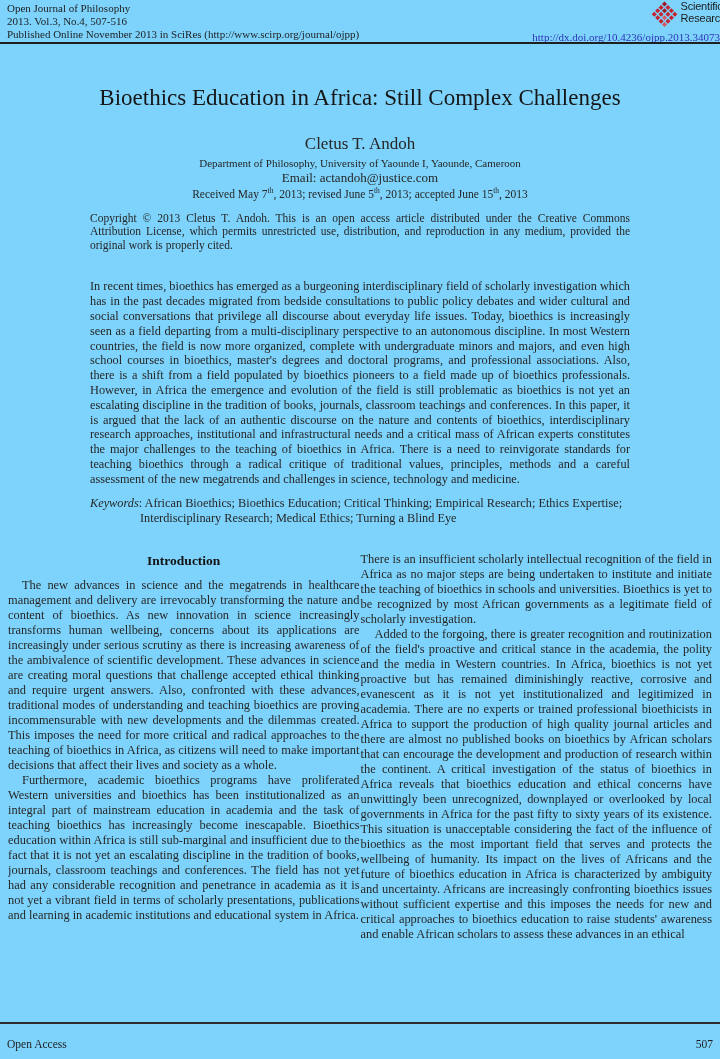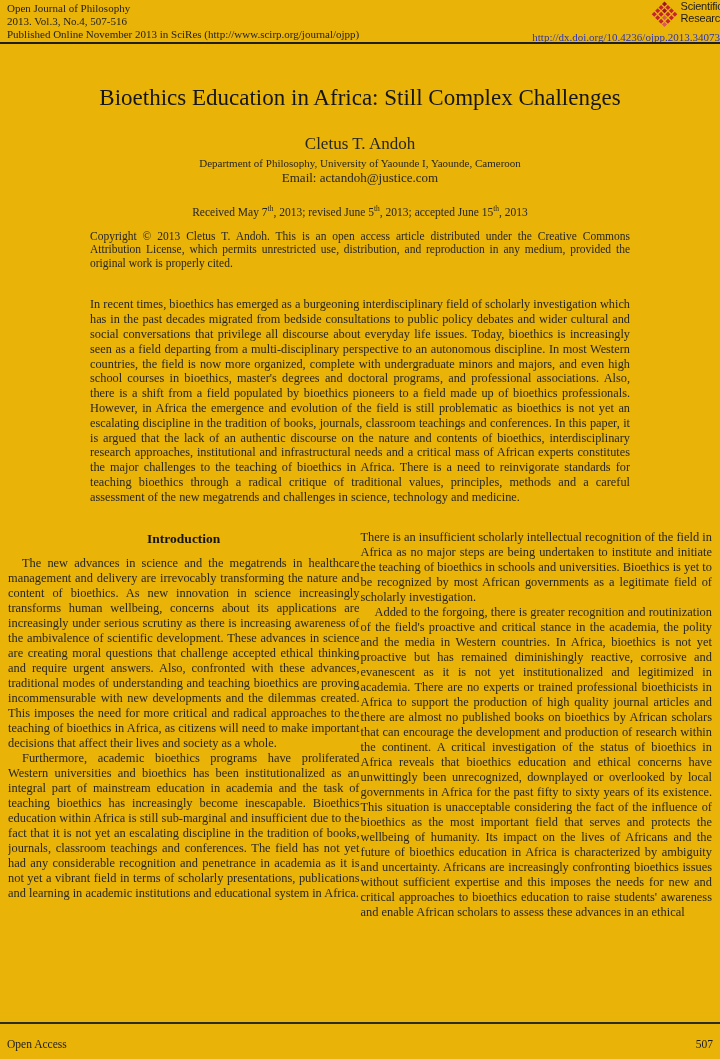--- a/index.html
+++ b/index.html
@@ -1,33 +1,33 @@
 <!DOCTYPE html>
 <html><head>
 <meta charset="utf-8">
 <style>
   html,body { margin:0; padding:0; background:#e9e9e9; }
   .page {
     position:relative; width:720px; height:1059px; margin:0 auto;
-    background:#eab308; overflow:hidden; color:#262626;
+    background:#7dd3fc; overflow:hidden; color:#262626;
     font-family:"Liberation Serif","DejaVu Serif",serif;
   }
   
   .hdr-left { position:absolute; top:2px; left:7px; font-size:11px; line-height:13px; color:#1e1e1e; }
   .logo { position:absolute; top:1px; right:-6px; display:flex; align-items:flex-start; gap:2px; }
   .logo-text { font-family:"Liberation Sans","DejaVu Sans",sans-serif; font-size:11px; line-height:11.5px; color:#1c1c1c; letter-spacing:-0.2px; }
   .doi-link { position:absolute; top:31px; right:0; font-size:11px; color:#2b35b5; cursor:pointer; }
   .header-rule { position:absolute; top:42px; left:0; width:720px; height:2px; background:#1f1f1f; }
   
   .main { position:absolute; top:44px; left:0; right:0; }
   .title { margin:40px 10px 0; text-align:center; font-size:23px; font-weight:normal; line-height:27px; color:#161616; }
   .author { margin-top:23px; text-align:center; font-size:17px; }
   .affiliation { margin-top:3px; text-align:center; font-size:11px; }
   .email { margin-top:1px; text-align:center; font-size:13px; }
-  .dates { margin-top:18px; text-align:center; font-size:11.5px; }
+  .dates { text-align:center; font-size:11.5px; }
   .dates sup { font-size:7.5px; }
   .copyright { margin:12px 90px 0; font-size:11.5px; line-height:13.5px; text-align:justify; }
   .abstract { margin:27px 90px 0; font-size:12.3px; line-height:14.8px; text-align:justify; }
   .keywords { margin:10px 90px 0; font-size:12.3px; line-height:14.8px; padding-left:50px; text-indent:-50px; }
   .kw-label { font-style:italic; }
   
   .columns { display:flex; gap:1px; margin:26px 8px 0; height:444px; overflow:hidden; }
   .col { flex:1 1 0; min-width:0; }
   .sec-heading { margin:1px 0 9px; text-align:center; font-size:13.5px; font-weight:bold; color:#141414; }
   .col p { margin:0; font-size:12.4px; line-height:15px; text-align:justify; }
@@ -87,20 +87,23 @@
     <div class="email">Email: actandoh@justice.com</div>
 
     <div class="dates">
       <span>Received May 7</span><sup>th</sup><span>, 2013; revised June 5</span><sup>th</sup><span>, 2013; accepted June 15</span><sup>th</sup><span>, 2013</span>
     </div>
 
     <div class="copyright">Copyright © 2013 Cletus T. Andoh. This is an open access article distributed under the Creative Commons Attribution License, which permits unrestricted use, distribution, and reproduction in any medium, provided the original work is properly cited.</div>
 
     <div class="abstract">In recent times, bioethics has emerged as a burgeoning interdisciplinary field of scholarly investigation which has in the past decades migrated from bedside consultations to public policy debates and wider cultural and social conversations that privilege all discourse about everyday life issues. Today, bioethics is increasingly seen as a field departing from a multi-disciplinary perspective to an autonomous discipline. In most Western countries, the field is now more organized, complete with undergraduate minors and majors, and even high school courses in bioethics, master's degrees and doctoral programs, and professional associations. Also, there is a shift from a field populated by bioethics pioneers to a field made up of bioethics professionals. However, in Africa the emergence and evolution of the field is still problematic as bioethics is not yet an escalating discipline in the tradition of books, journals, classroom teachings and conferences. In this paper, it is argued that the lack of an authentic discourse on the nature and contents of bioethics, interdisciplinary research approaches, institutional and infrastructural needs and a critical mass of African experts constitutes the major challenges to the teaching of bioethics in Africa. There is a need to reinvigorate standards for teaching bioethics through a radical critique of traditional values, principles, methods and a careful assessment of the new megatrends and challenges in science, technology and medicine.</div>
 
+    <div class="keywords">
+      <span class="kw-label">Keywords</span><span>: African Bioethics; Bioethics Education; Critical Thinking; Empirical Research; Ethics Expertise; Interdisciplinary Research; Medical Ethics; Turning a Blind Eye</span>
+    </div>
 
     <div class="columns">
       <div class="col">
         <h2 class="sec-heading">Introduction</h2>
         <p class="indent">The new advances in science and the megatrends in healthcare management and delivery are irrevocably transforming the nature and content of bioethics. As new innovation in science increasingly transforms human wellbeing, concerns about its applications are increasingly under serious scrutiny as there is increasing awareness of the ambivalence of scientific development. These advances in science are creating moral questions that challenge accepted ethical thinking and require urgent answers. Also, confronted with these advances, traditional modes of understanding and teaching bioethics are proving incommensurable with new developments and the dilemmas created. This imposes the need for more critical and radical approaches to the teaching of bioethics in Africa, as citizens will need to make important decisions that affect their lives and society as a whole.</p>
         <p class="indent">Furthermore, academic bioethics programs have proliferated Western universities and bioethics has been institutionalized as an integral part of mainstream education in academia and the task of teaching bioethics has increasingly become inescapable. Bioethics education within Africa is still sub-marginal and insufficient due to the fact that it is not yet an escalating discipline in the tradition of books, journals, classroom teachings and conferences. The field has not yet had any considerable recognition and penetrance in academia as it is not yet a vibrant field in terms of scholarly presentations, publications and learning in academic institutions and educational system in Africa.</p>
       </div>
       <div class="col">
         <p>There is an insufficient scholarly intellectual recognition of the field in Africa as no major steps are being undertaken to institute and initiate the teaching of bioethics in schools and universities. Bioethics is yet to be recognized by most African governments as a legitimate field of scholarly investigation.</p>
         <p class="indent">Added to the forgoing, there is greater recognition and routinization of the field's proactive and critical stance in the academia, the polity and the media in Western countries. In Africa, bioethics is not yet proactive but has remained diminishingly reactive, corrosive and evanescent as it is not yet institutionalized and legitimized in academia. There are no experts or trained professional bioethicists in Africa to support the production of high quality journal articles and there are almost no published books on bioethics by African scholars that can encourage the development and production of research within the continent. A critical investigation of the status of bioethics in Africa reveals that bioethics education and ethical concerns have unwittingly been unrecognized, downplayed or overlooked by local governments in Africa for the past fifty to sixty years of its existence. This situation is unacceptable considering the fact of the influence of bioethics as the most important field that serves and protects the wellbeing of humanity. Its impact on the lives of Africans and the future of bioethics education in Africa is characterized by ambiguity and uncertainty. Africans are increasingly confronting bioethics issues without sufficient expertise and this imposes the needs for new and critical approaches to bioethics education to raise students' awareness and enable African scholars to assess these advances in an ethical</p>

